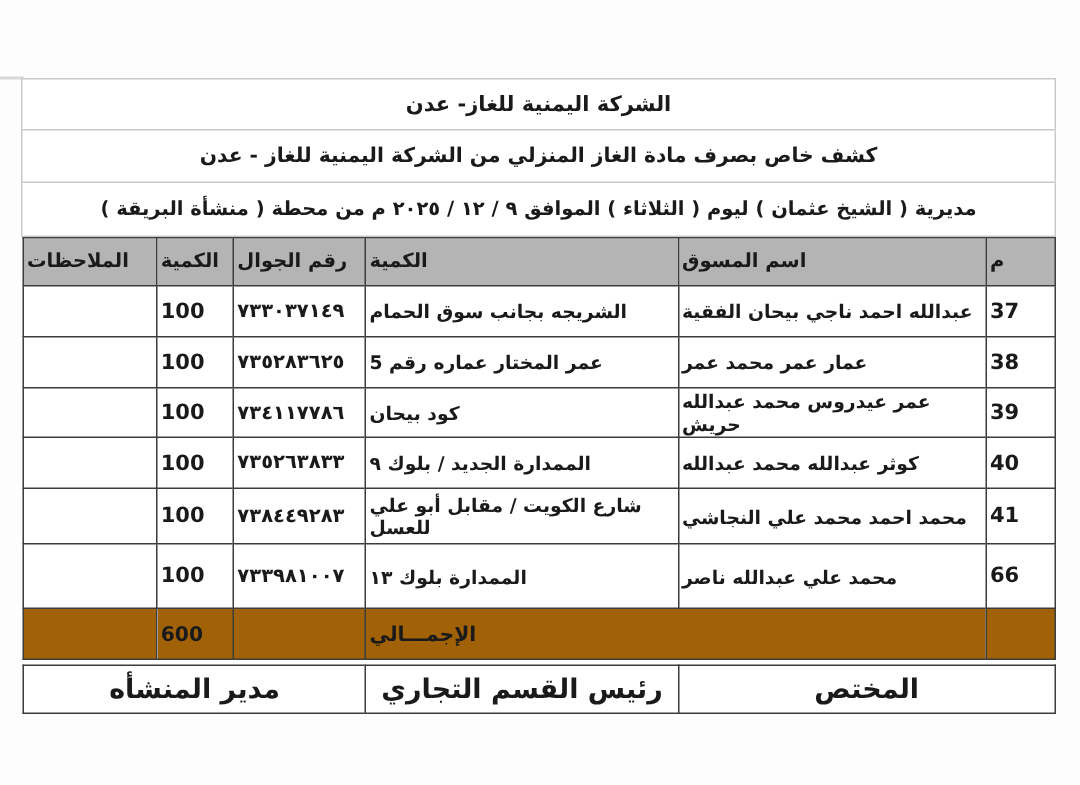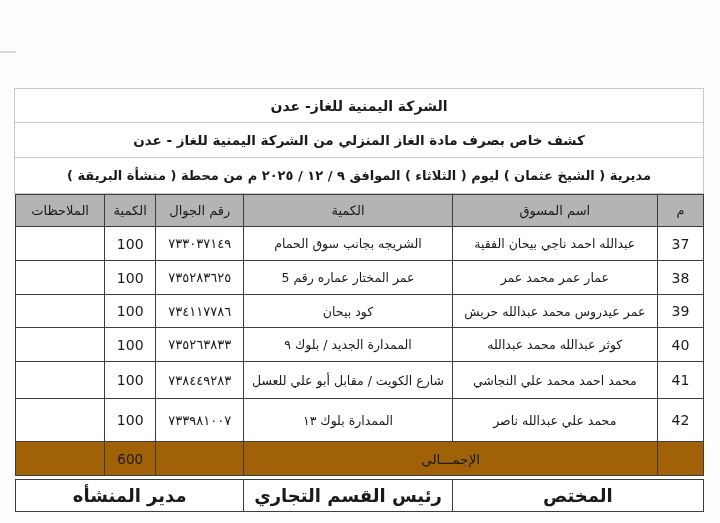--- a/index.html
+++ b/index.html
@@ -9,21 +9,20 @@
     font-family:"DejaVu Sans", sans-serif;
     color:#1a1a1a;
     position:relative;
     overflow:hidden;
   }
   .sheet{
     position:absolute;
     left:14px;top:52px;
     width:690px;
     direction:rtl;
-    margin-top:36px;
   }
   
   .edge-artifact{
     position:absolute;left:0;top:51px;width:16px;height:2px;
     background:#d8d8d8;
   }
   .titles{
     border:1px solid #c9c9c9;
     border-bottom:none;
     background:#ffffff;
@@ -38,23 +37,23 @@
   .title-row.t2{height:34px;font-size:13.5px;}
   .title-row.t3{height:35px;font-size:13px;}
   table.main{
     border-collapse:collapse;
     table-layout:fixed;
     width:689px;
   }
   table.main td, table.main th{
     border:1.5px solid #3c3c3c;
     padding:0 2px;
-    text-align:center;
+    text-align:left;
     vertical-align:middle;
-    font-weight:normal;
+    font-weight:bold;
     overflow:hidden;
     background:#ffffff;
   }
   table.main th{
     background:#b4b4b4;
     font-size:13px;
   }
   tr.hdr{height:32px;}
   td.no, td.qty{font-size:14px;}
   td.name{font-size:12.5px;}
@@ -152,21 +151,21 @@
     <tr class="datarow" style="height:37px">
       <td class="no">41</td>
       <td class="name">محمد احمد محمد علي النجاشي</td>
       <td class="addr">شارع الكويت / مقابل أبو علي للعسل</td>
       <td class="phone">٧٣٨٤٤٩٢٨٣</td>
       <td class="qty">100</td>
       <td class="notes"></td>
     </tr>
 
     <tr class="datarow" style="height:43px">
-      <td class="no">42</td>
+      <td class="no">66</td>
       <td class="name">محمد علي عبدالله ناصر</td>
       <td class="addr">الممدارة بلوك ١٣</td>
       <td class="phone">٧٣٣٩٨١٠٠٧</td>
       <td class="qty">100</td>
       <td class="notes"></td>
     </tr>
 
     <tr class="total">
       <td></td>
       <td colspan="2">الإجمـــالي</td>

